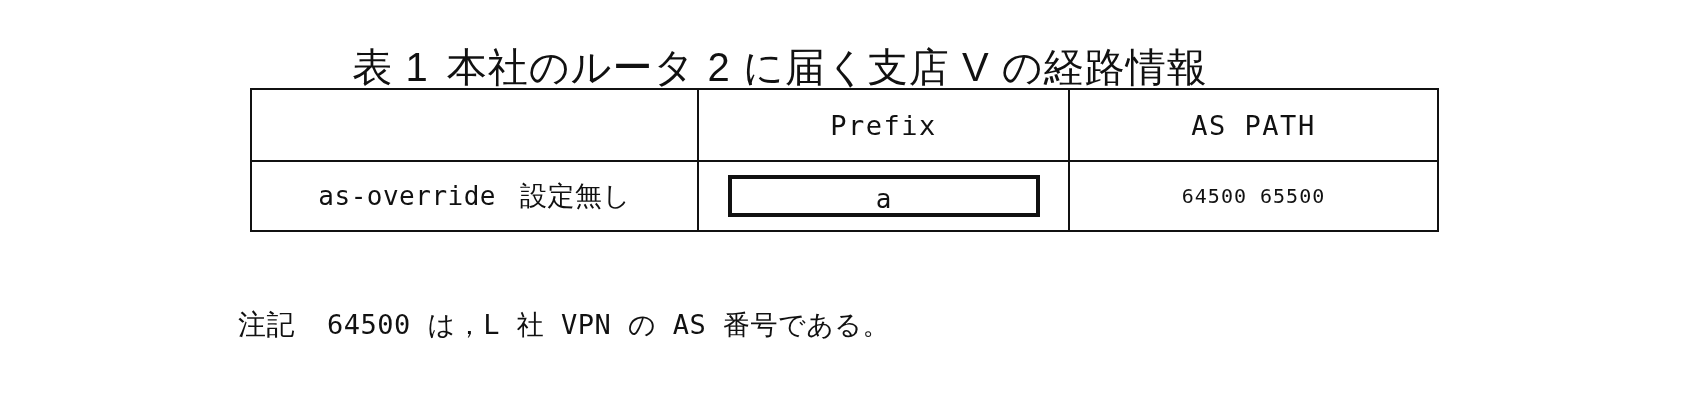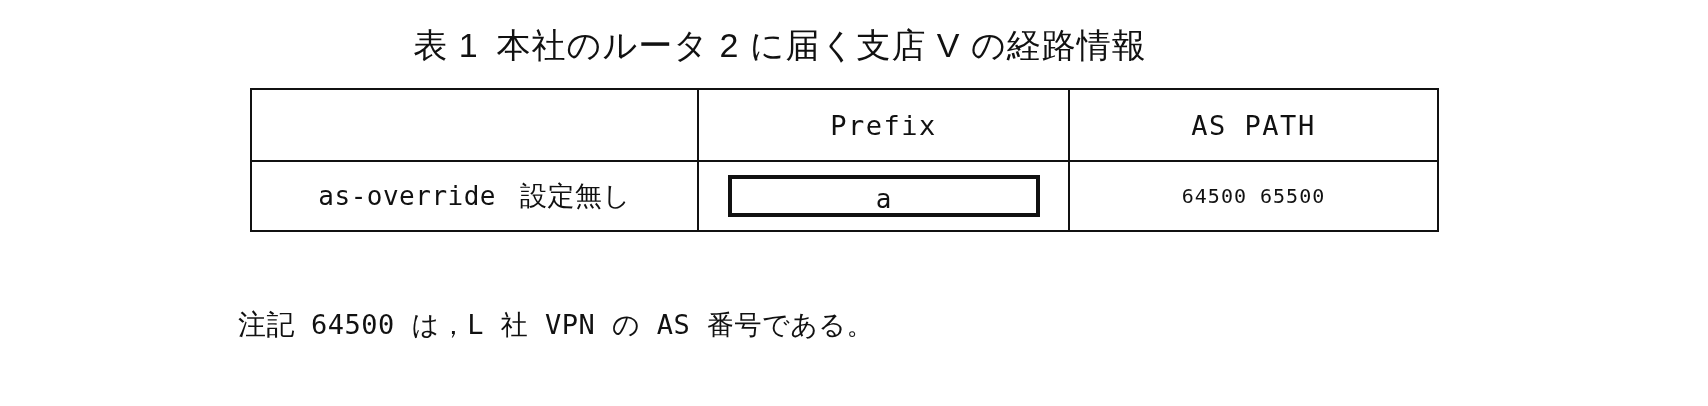--- a/index.html
+++ b/index.html
@@ -13,24 +13,24 @@
     font-family: "Liberation Sans", "DejaVu Sans", sans-serif;
     color: #111111;
     overflow: hidden;
     position: relative;
   }
 
   
   .fig-title {
     position: absolute;
     left: 0;
-    top: 23px;
+    top: 40px;
     width: 1560px;
     text-align: center;
-    font-size: 34px;
+    font-size: 40px;
     letter-spacing: 1px;
     color: #111;
     white-space: nowrap;
   }
   .fig-title .t-num {
     margin-right: 18px;
   }
 
   
   .table-wrap {
@@ -122,24 +122,25 @@
   
   .footnote {
     position: absolute;
     left: 238px;
     top: 306px;
     font-size: 28px;
     letter-spacing: 0.5px;
     color: #111;
     white-space: nowrap;
   }
-  .footnote .fn-label { margin-right: 16px; }
+  .footnote .fn-label { margin-right: 4px; }
   .footnote .fn-mono {
     font-family: "DejaVu Sans Mono", "Liberation Mono", monospace;
     font-size: 27px;
+    margin-left: 28px;
   }
 </style>
 </head>
 <body>
 
 <div class="fig-title">
   <span class="t-num">表 1</span><span class="t-text">本社のルータ 2 に届く支店 V の経路情報</span>
 </div>
 
 <div class="table-wrap">

